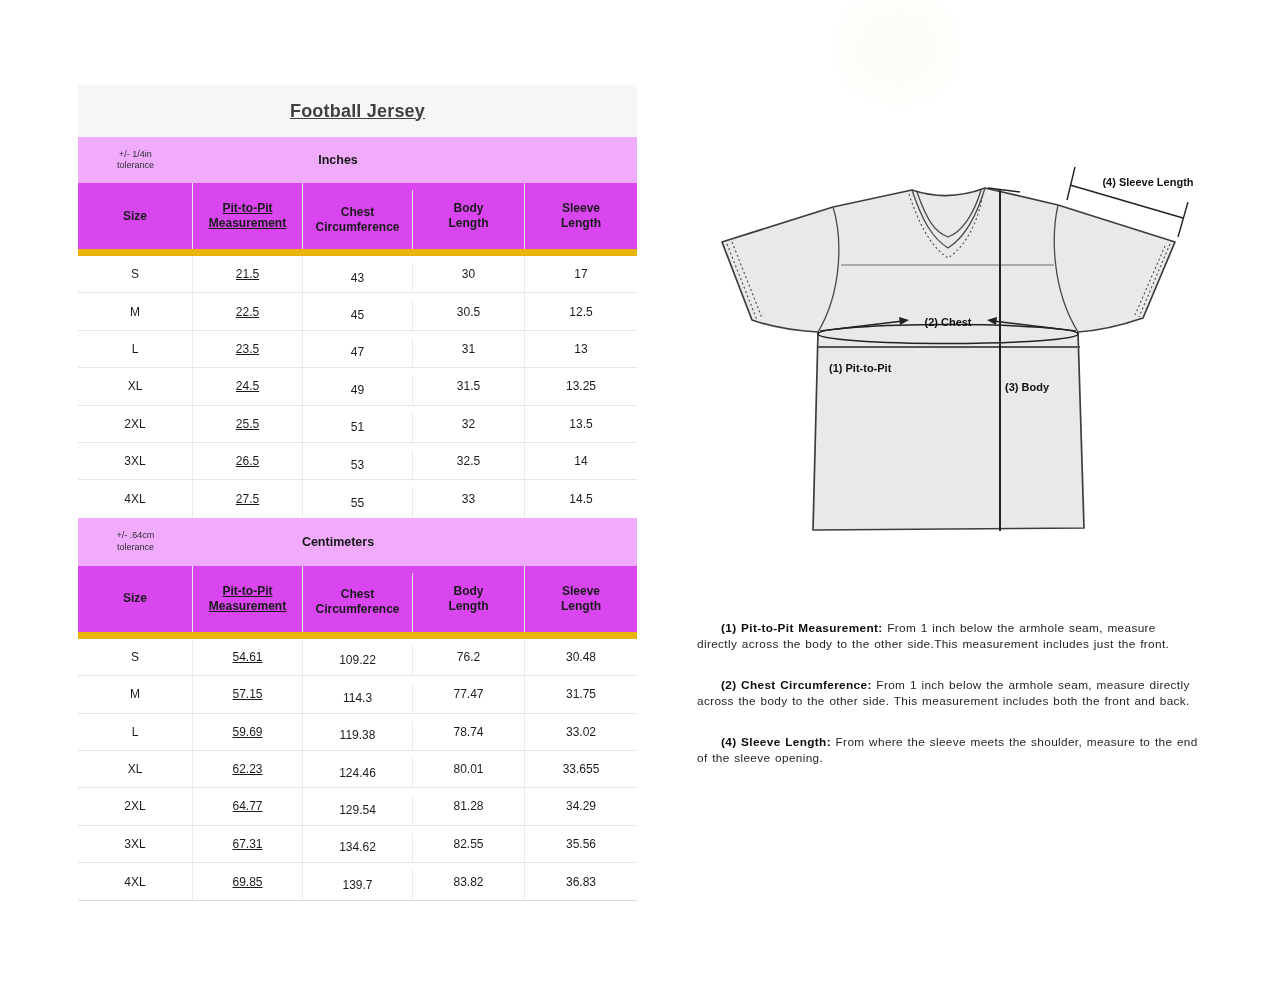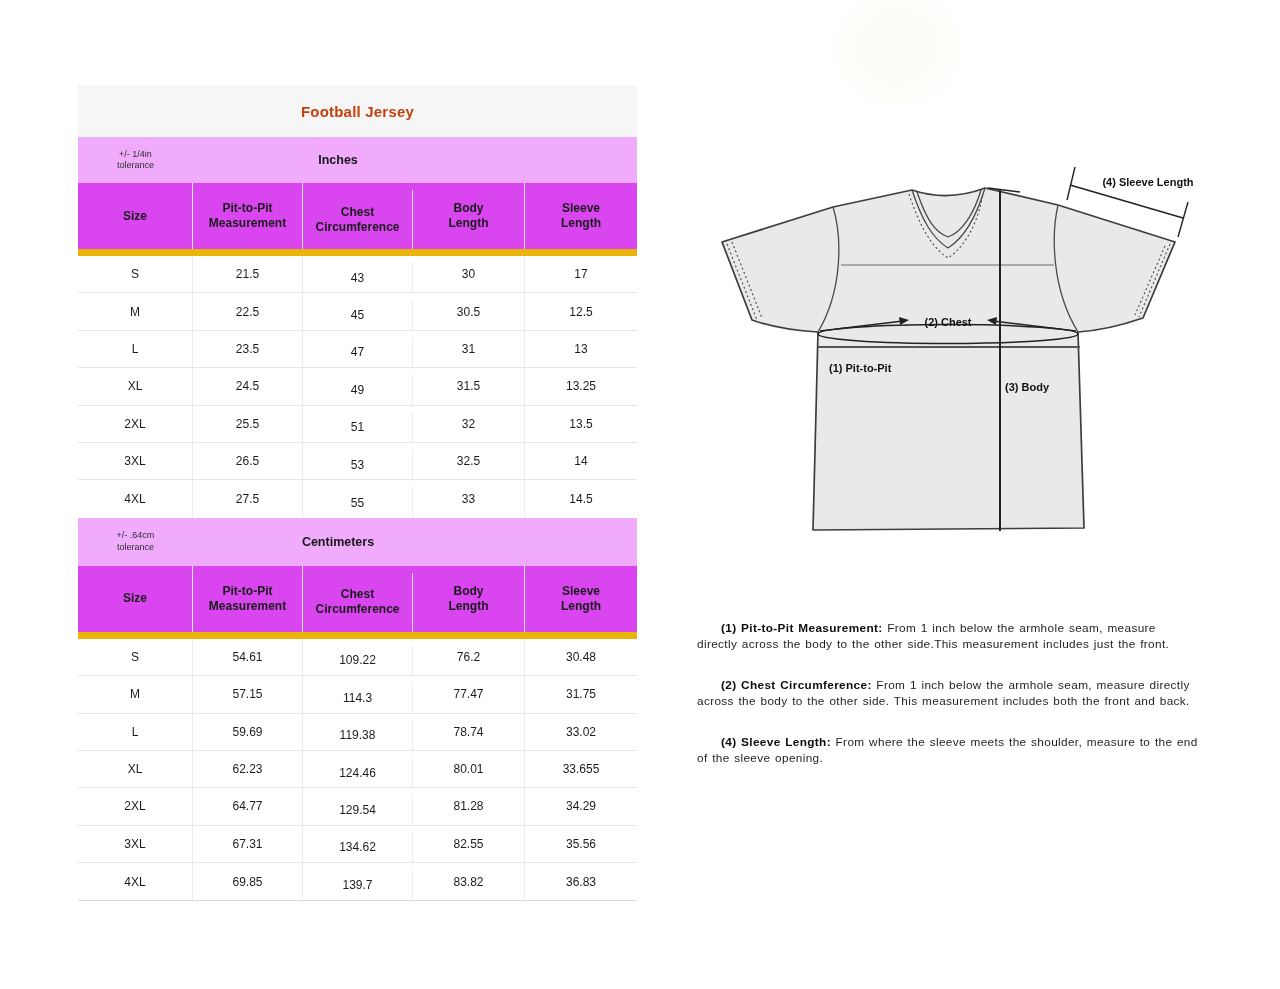--- a/index.html
+++ b/index.html
@@ -8,37 +8,37 @@
     font-family:"Liberation Sans",sans-serif;color:#1a1a1a;
   }
   .blob{
     position:absolute;left:835px;top:-10px;width:125px;height:115px;border-radius:45%;
     background:radial-gradient(ellipse at center,#fbfbf6 0%,#fdfdfa 55%,#ffffff 100%);
   }
   
   .chart{position:absolute;left:78px;top:85px;width:559px;border-bottom:1px solid #dcdcdc;}
   .chart-title{
     height:52px;background:#f6f6f6;display:flex;align-items:center;justify-content:center;
-    font-weight:bold;font-size:15px;letter-spacing:.2px;color:#c2410c;
+    font-weight:bold;font-size:18px;letter-spacing:.2px;color:#404040;text-decoration:underline;
   }
   .unit-band{height:46px;background:#f0abfc;position:relative;display:flex;align-items:center;}
   .unit-band.cm{height:48px;}
   .tolerance{width:115px;text-align:center;font-size:9px;line-height:11.5px;color:#2e2e2e;}
   .unit-label{
     position:absolute;left:0;right:39px;text-align:center;
     font-weight:bold;font-size:12.5px;color:#161616;
   }
   .header-row{display:flex;height:66px;background:#d946ef;border-bottom:7px solid #eab308;}
   .hcell{
     display:flex;flex-direction:column;align-items:center;justify-content:center;
     font-weight:bold;font-size:12px;line-height:15px;color:#1a1a1a;
     border-right:1px solid #e6e6e6;box-sizing:border-box;
   }
   .hcell:last-child{border-right:none;}
-  .c0{width:115px;} .c1{width:110px;} .c2{width:110px;margin-top:7px;} .c3{width:112px;} .c4{width:112px;}
+  .c0{width:115px;} .c1{width:110px;text-decoration:underline;} .c2{width:110px;margin-top:7px;} .c3{width:112px;} .c4{width:112px;}
   .data-row{display:flex;height:37.4px;box-sizing:border-box;border-bottom:1px solid #e6e6e6;}
   .tbody .data-row:last-child{border-bottom:none;}
   .cell{
     display:flex;align-items:center;justify-content:center;
     font-size:12px;color:#1c1c1c;border-right:1px solid #ebebeb;box-sizing:border-box;
   }
   .cell:last-child{border-right:none;}
   
   .diagram{position:absolute;left:680px;top:140px;}
   .diagram text{font-family:"Liberation Sans",sans-serif;font-weight:bold;font-size:11px;fill:#111;}

